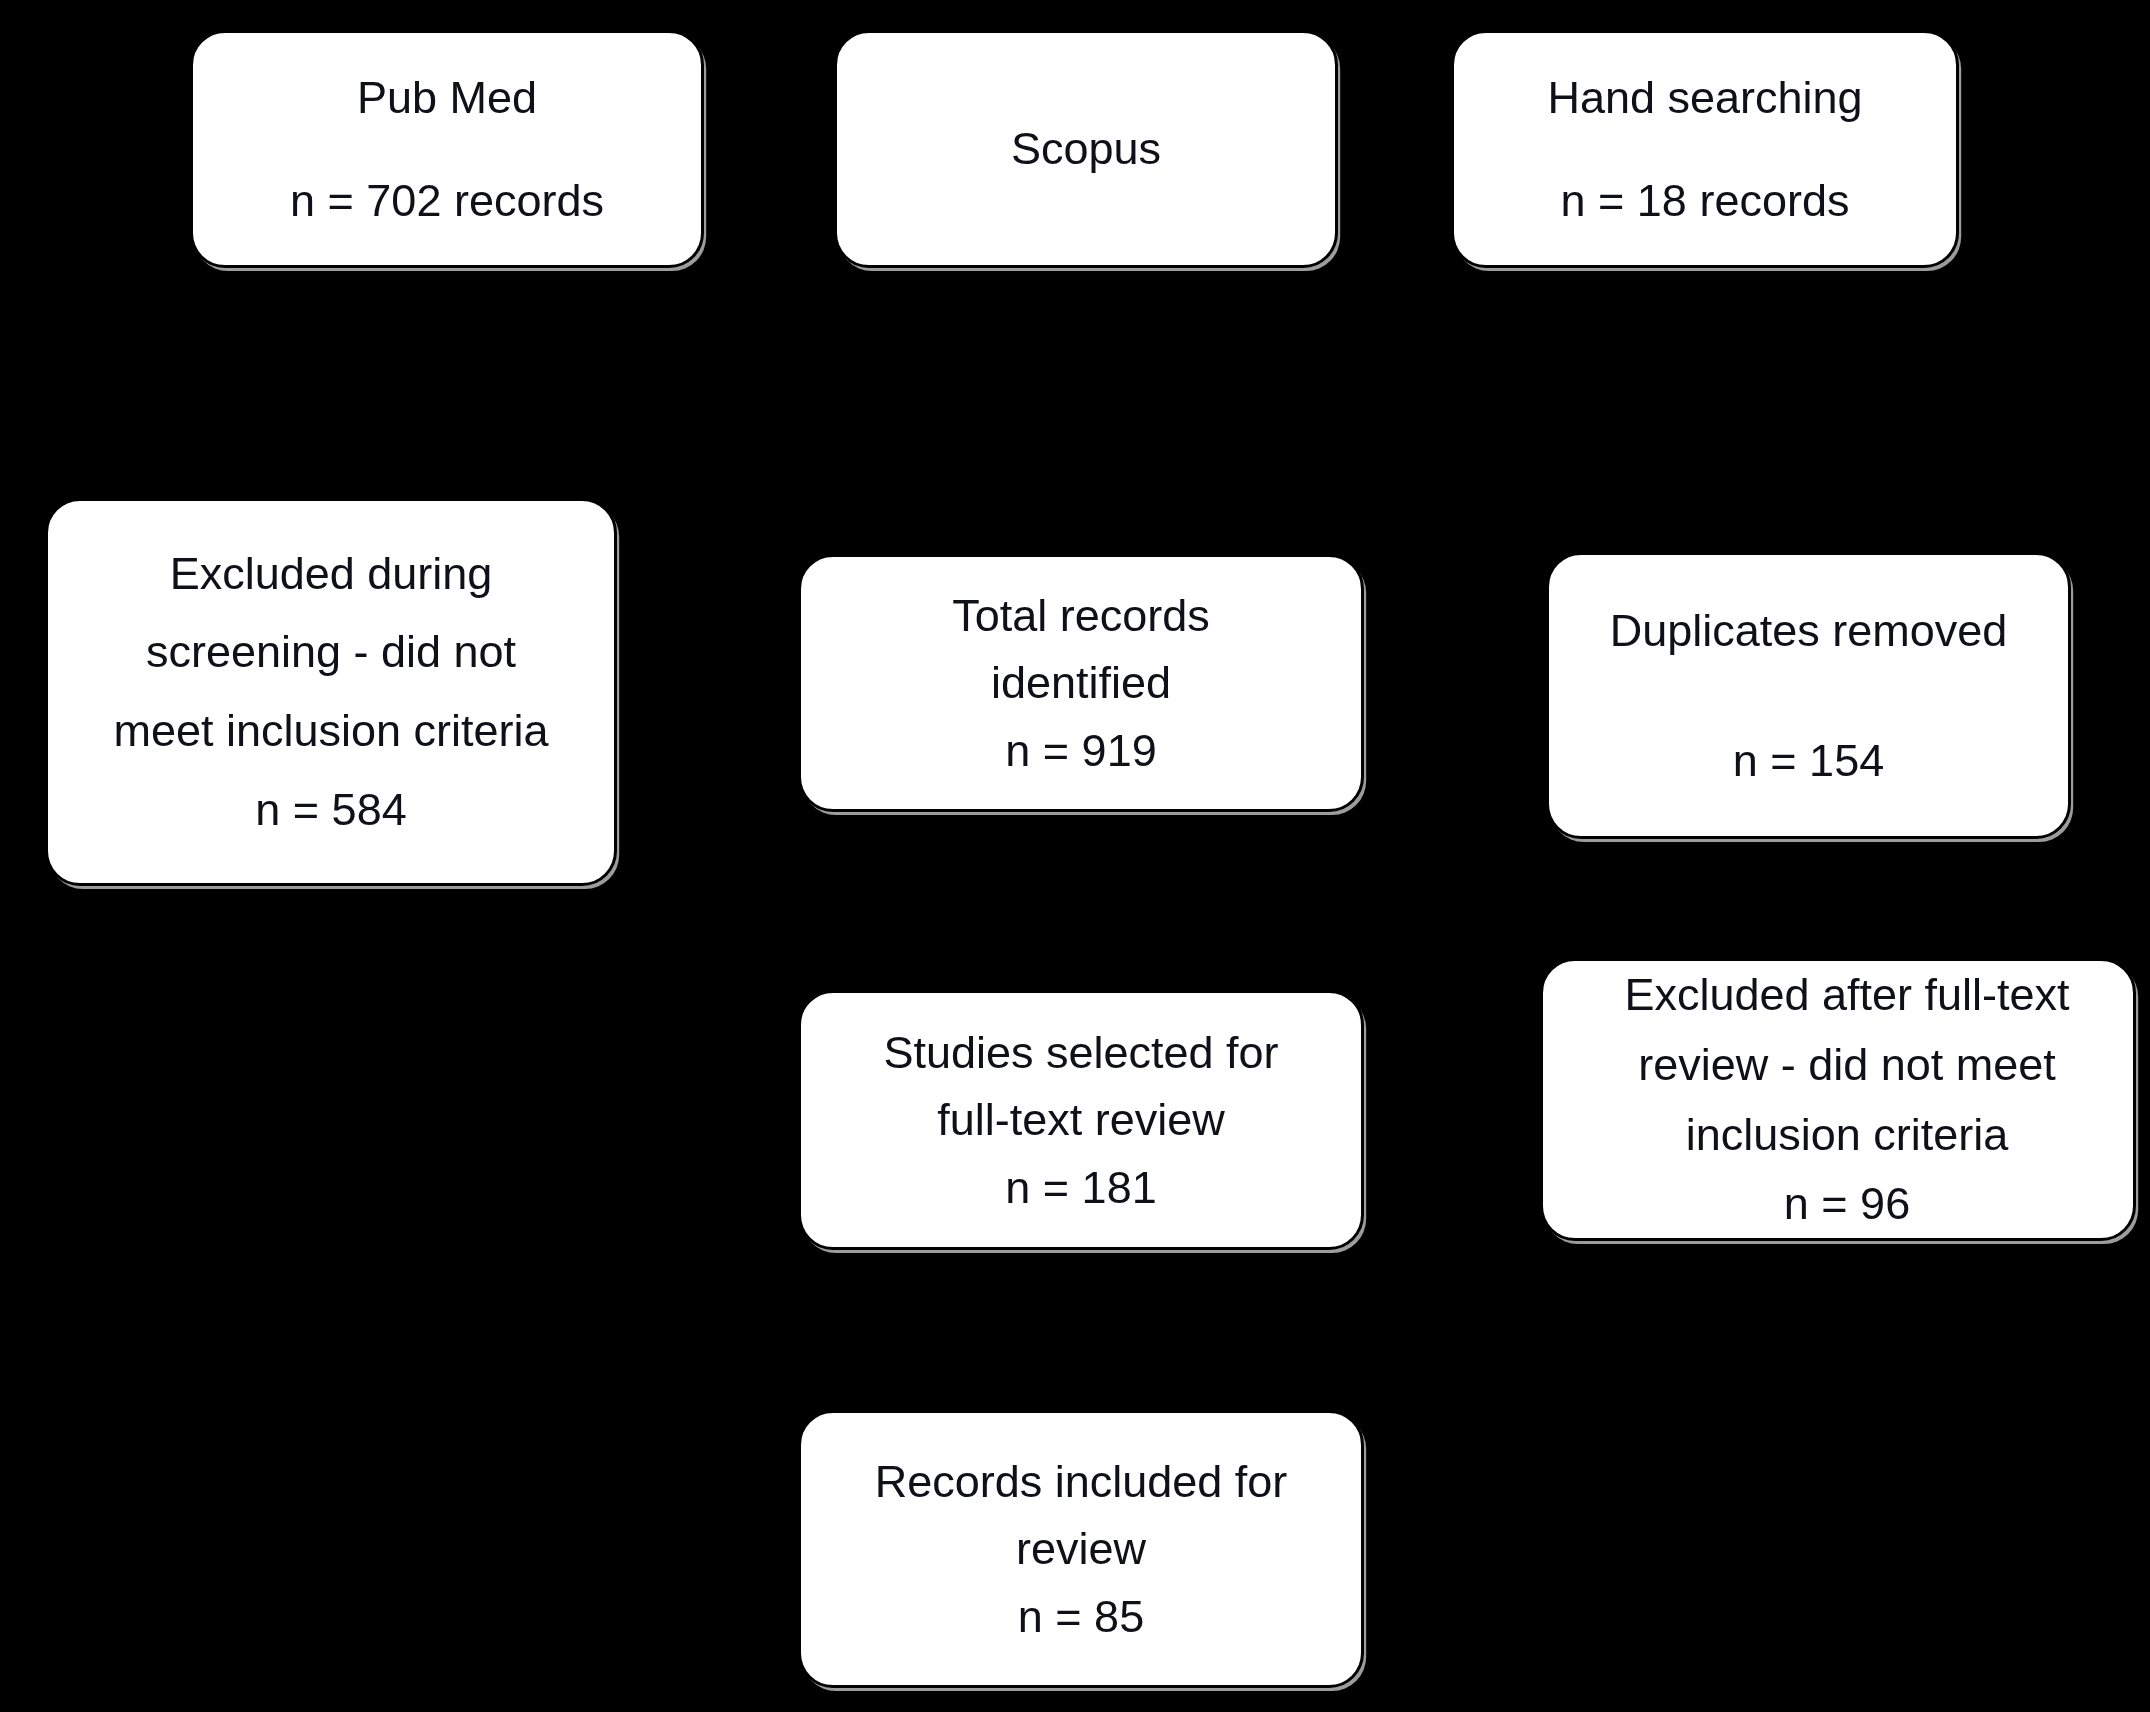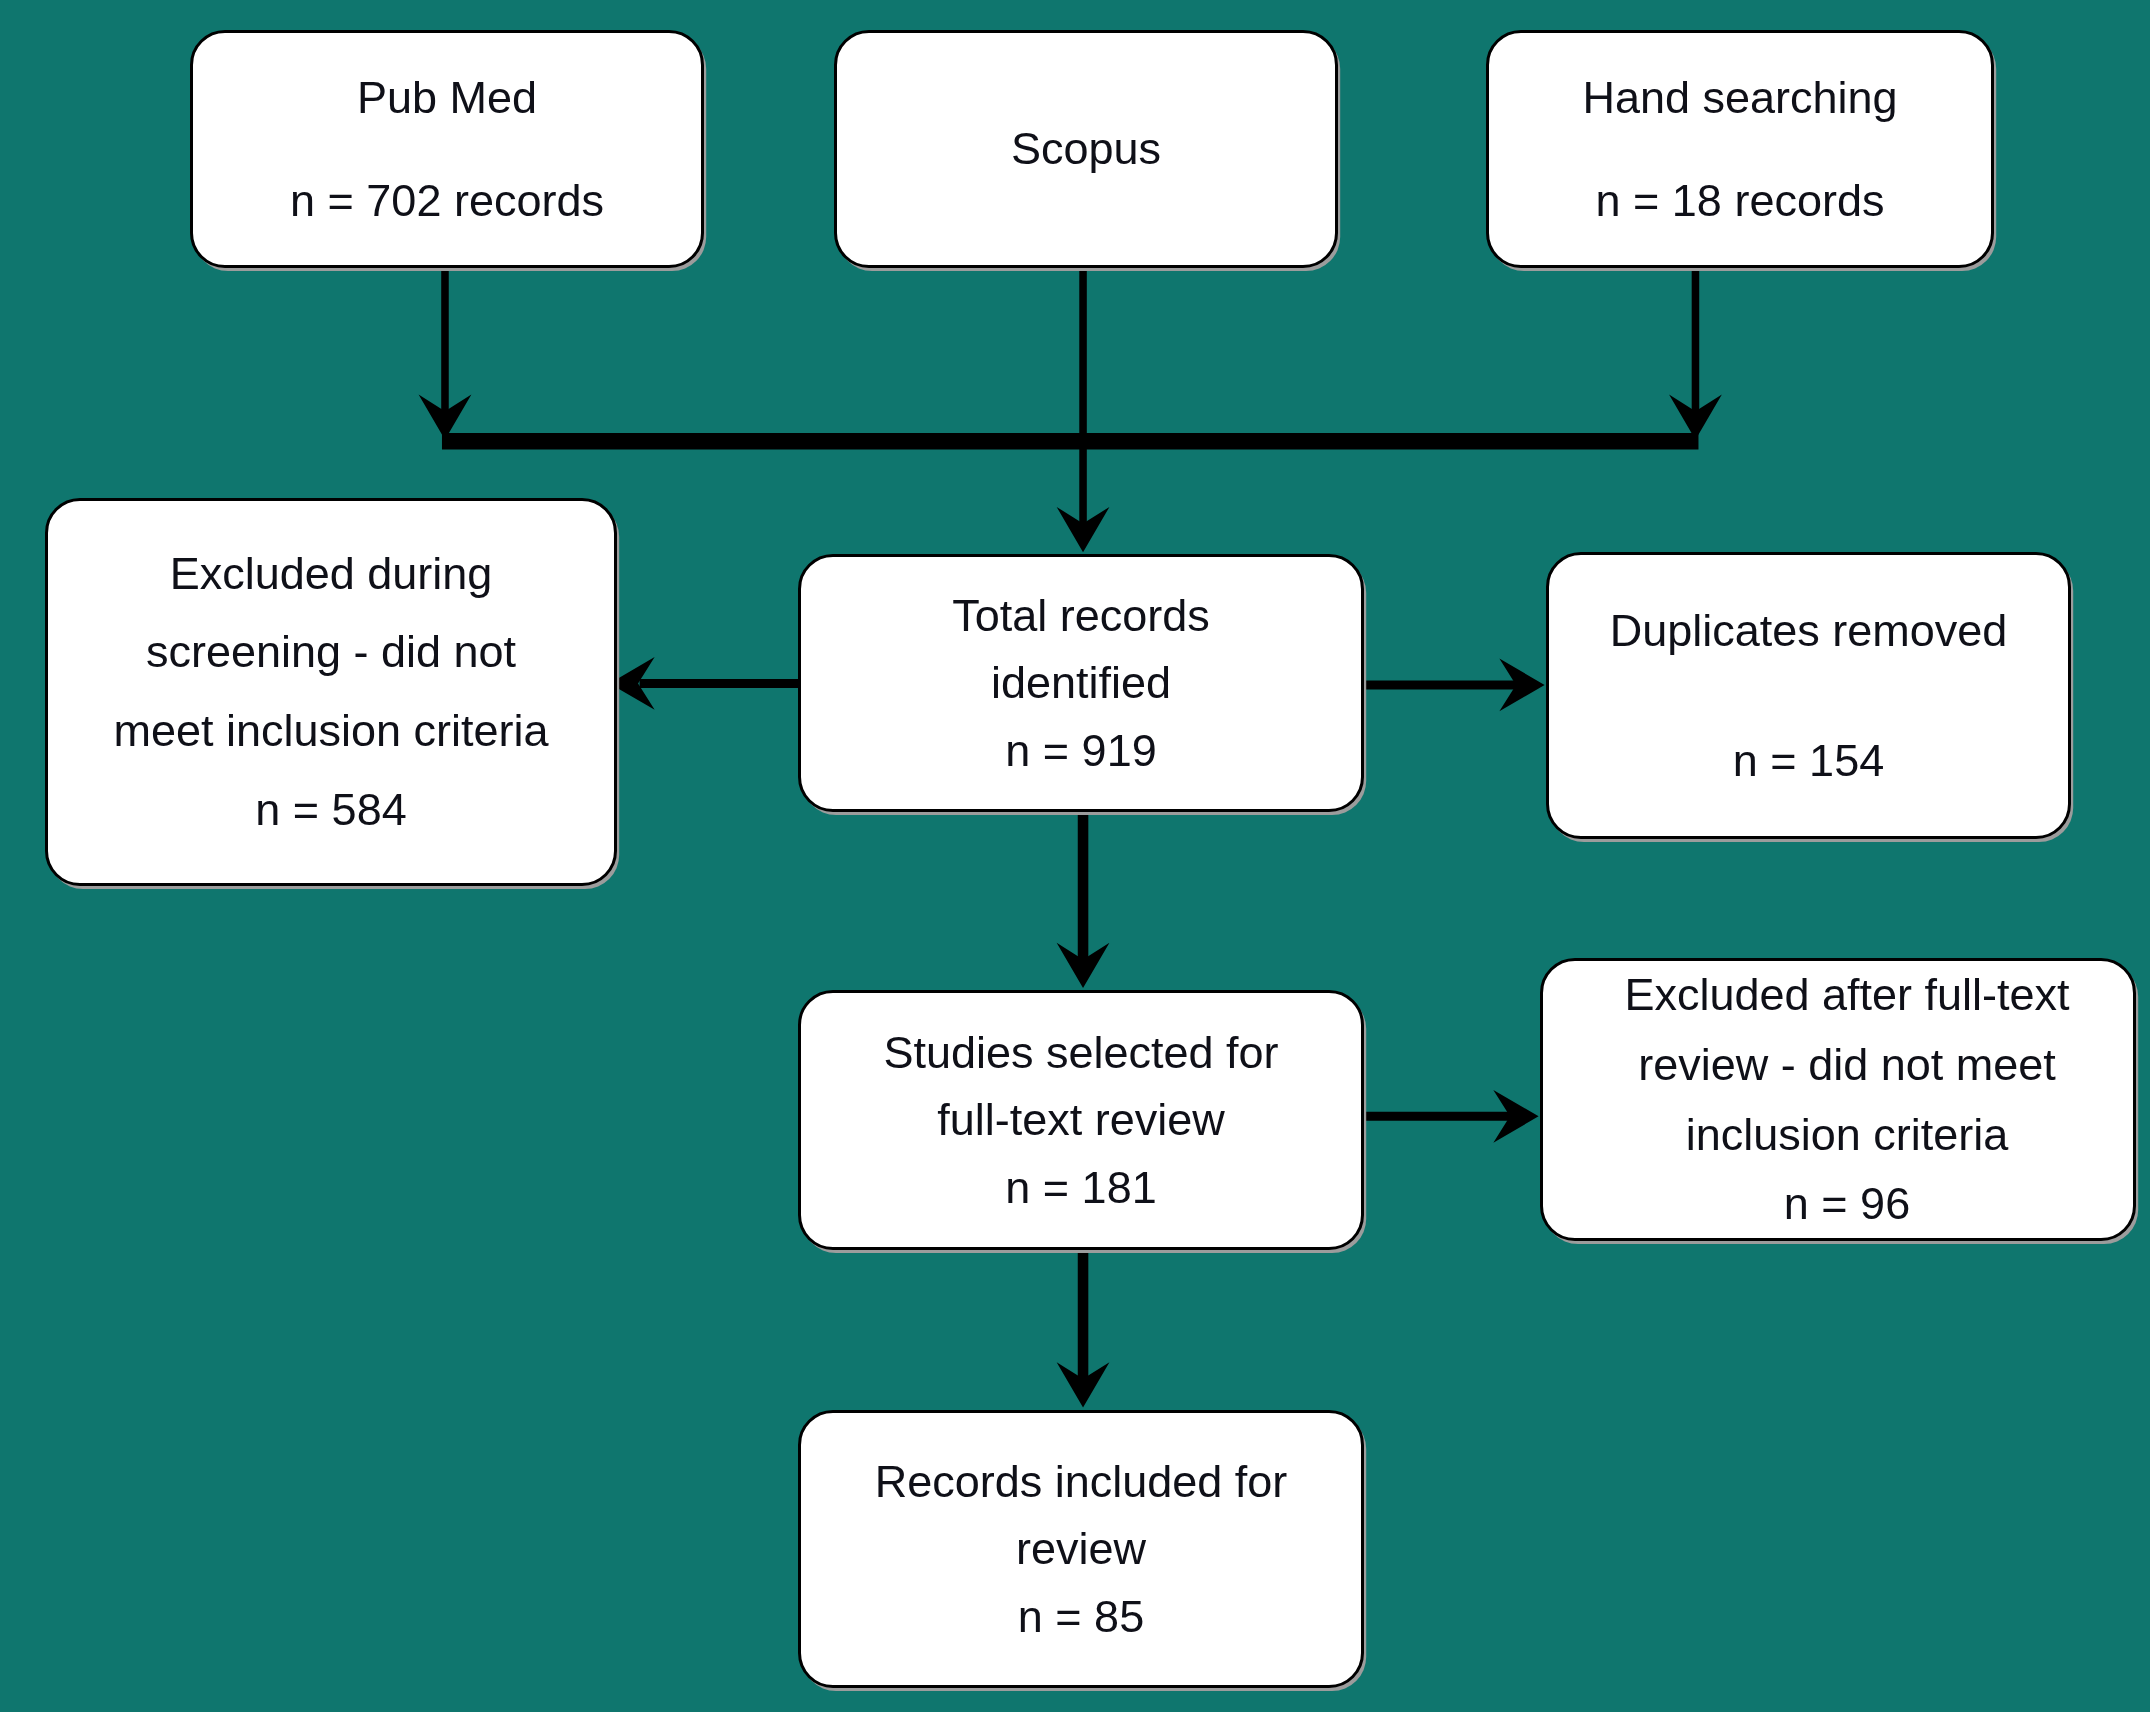--- a/index.html
+++ b/index.html
@@ -1,19 +1,19 @@
 <!DOCTYPE html>
 <html style="font-size:12px"><head>
 <meta charset="utf-8">
 <style>
   html,body{margin:0;padding:0;background:#ffffff;}
   #canvas{
     position:relative;
     width:2151px;height:1713px;
-    background:#0f766e;
+    background:#000000;
     font-family:"Liberation Sans","DejaVu Sans",sans-serif;
     overflow:hidden;
   }
   #arrow-layer{position:absolute;left:0;top:0;width:2151px;height:1713px;}
   .node{
     position:absolute;
     box-sizing:border-box;
     border:3.8px solid #000000;
     border-radius:35px;
     background:#ffffff;
@@ -69,21 +69,21 @@
 
   <div class="node lh-230" style="left:190px;top:30px;width:514px;height:238px;">
     <div class="line">Pub Med</div>
     <div class="line">n = 702 records</div>
   </div>
 
   <div class="node lh-230" style="left:834px;top:30px;width:504px;height:238px;">
     <div class="line">Scopus</div>
   </div>
 
-  <div class="node lh-230" style="left:1451px;top:30px;width:508px;height:238px;margin-left:35px;">
+  <div class="node lh-230" style="left:1451px;top:30px;width:508px;height:238px;">
     <div class="line">Hand searching</div>
     <div class="line">n = 18 records</div>
   </div>
 
   <div class="node lh-175" style="left:45px;top:498px;width:572px;height:388px;">
     <div class="line">Excluded during</div>
     <div class="line">screening - did not</div>
     <div class="line">meet inclusion criteria</div>
     <div class="line">n = 584</div>
   </div>

